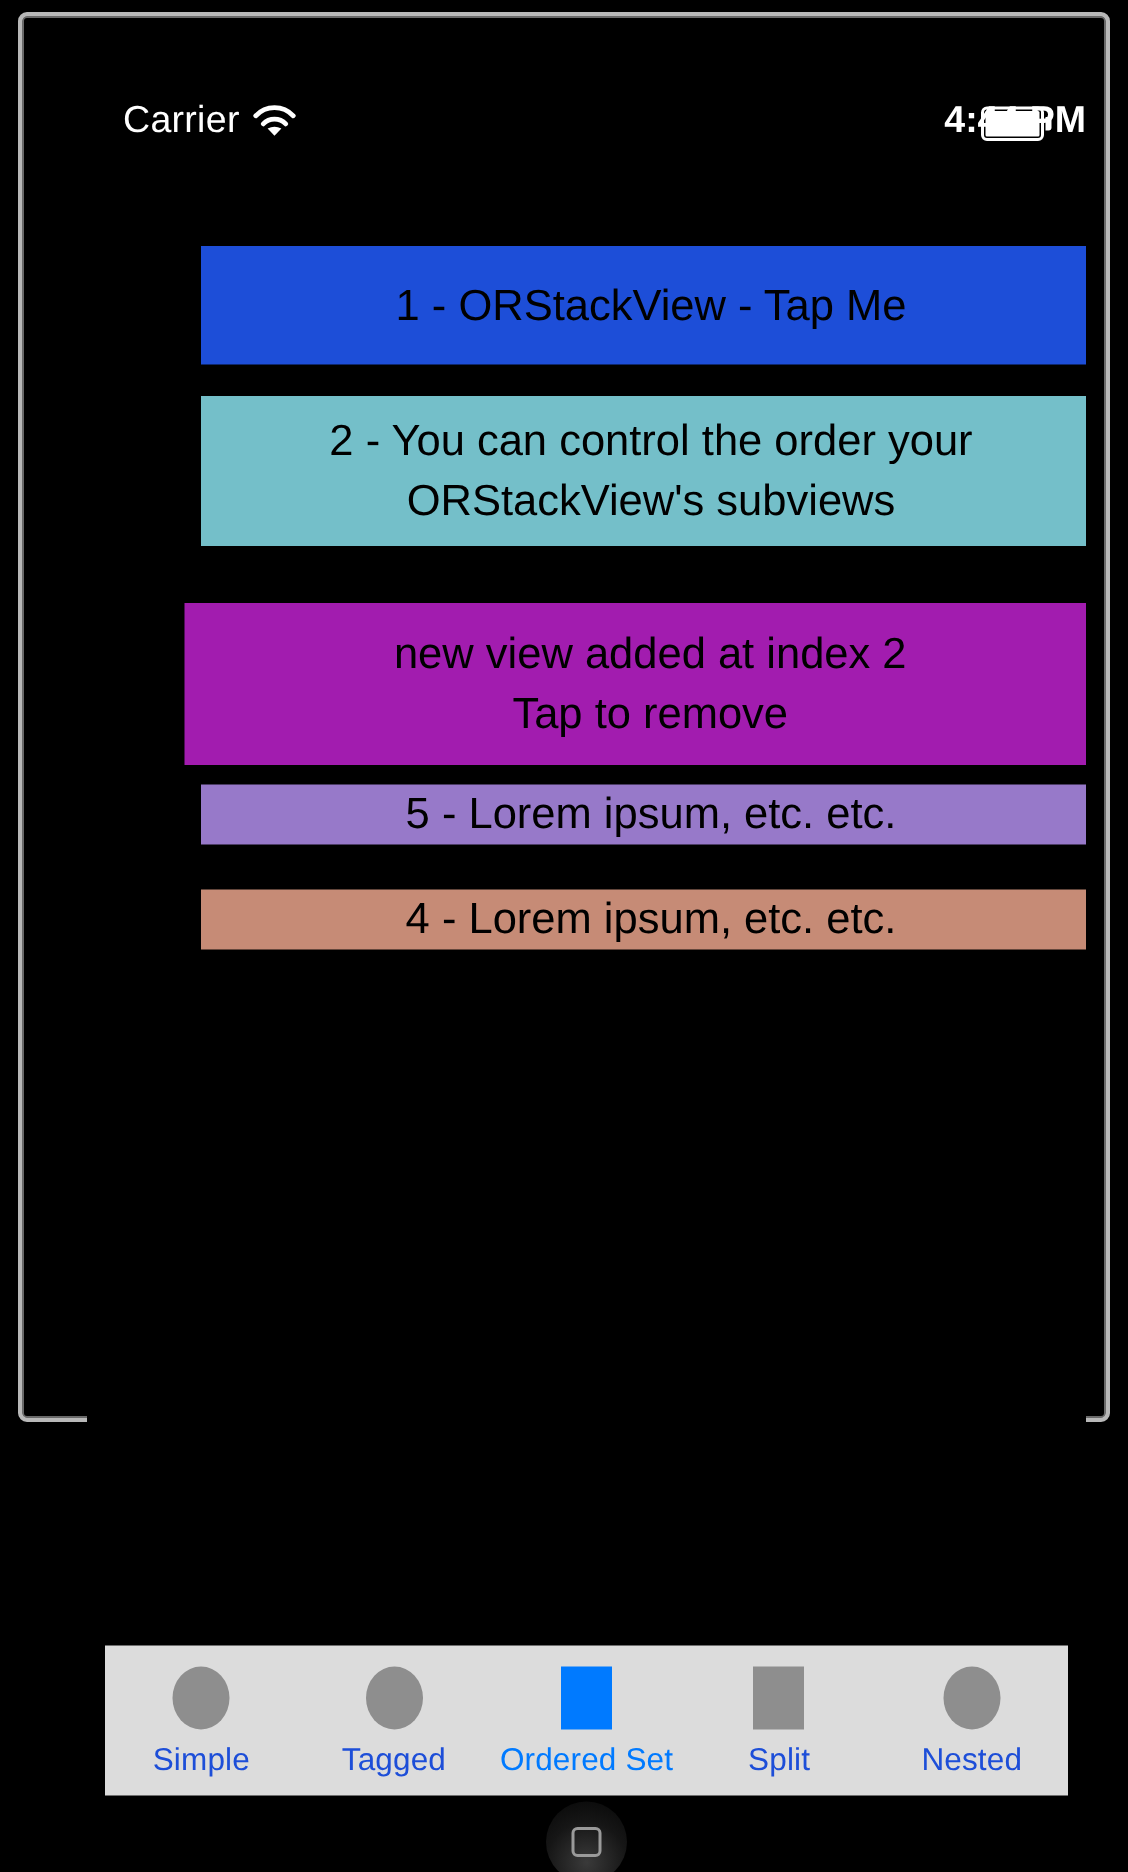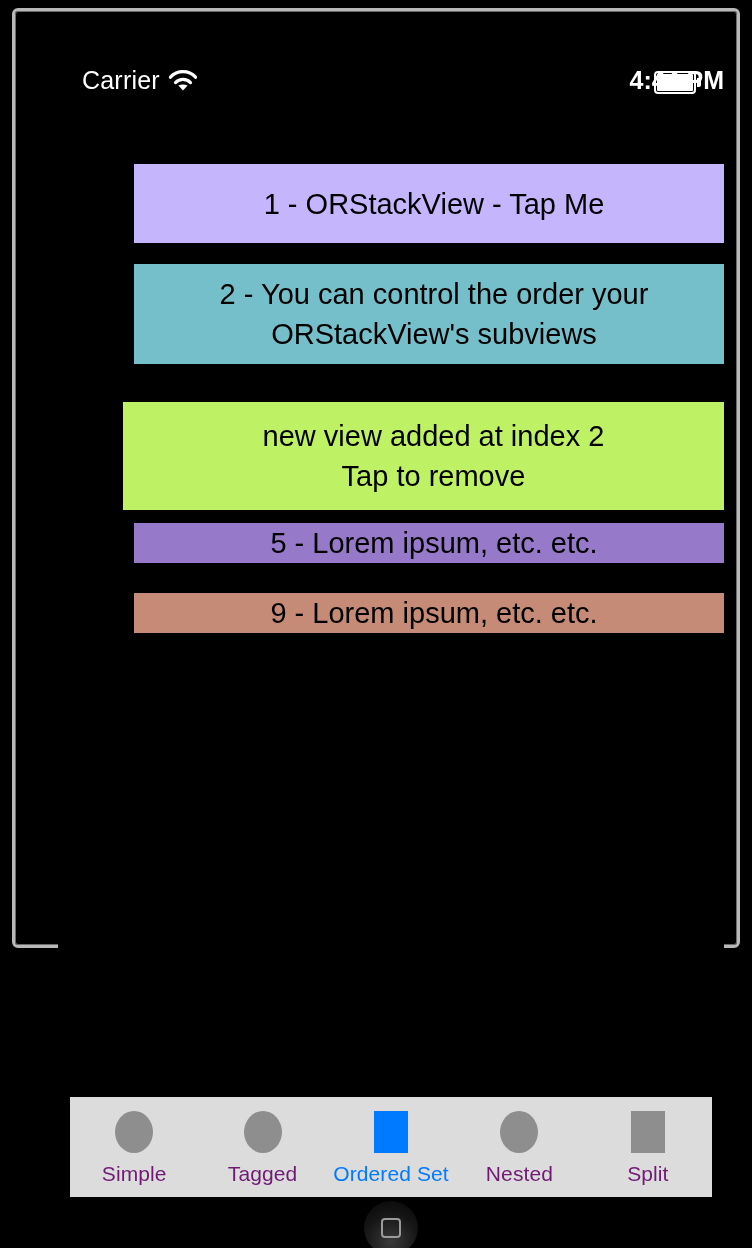--- a/index.html
+++ b/index.html
@@ -168,21 +168,21 @@
     width: 34px;
     height: 42px;
     background: #8e8e8e;
   }
   .tab-item.selected .glyph-square {
     background: #007aff;
   }
   .tab-label {
     margin-top: 9px;
     font-size: 21px;
-    color: #701a75;
+    color: #1d4ed8;
     letter-spacing: 0.1px;
   }
   .tab-item.selected .tab-label {
     color: #007aff;
   }
 
   
   #home-button {
     position: absolute;
     left: 349px;
@@ -224,27 +224,27 @@
       <span id="status-time">4:44 PM</span>
 
       <span id="battery-icon">
         <span id="battery-body"></span>
         <span id="battery-fill"></span>
         <span id="battery-cap"></span>
       </span>
     </div>
 
     <div id="stack-view">
-        <div class="stack-item" style="left: 76px; top: 53px; width: 600px; height: 79px; background: #c4b5fd;">1 - ORStackView - Tap Me</div>
+        <div class="stack-item" style="left: 76px; top: 53px; width: 600px; height: 79px; background: #1d4ed8;">1 - ORStackView - Tap Me</div>
         <div class="stack-item" style="left: 76px; top: 153px; width: 600px; height: 100px; background: rgb(116, 191, 201);">2 - You can control the order your
 ORStackView's subviews</div>
-        <div class="stack-item" style="left: 65px; top: 291px; width: 621px; height: 108px; background: #bef264;">new view added at index 2
+        <div class="stack-item" style="left: 65px; top: 291px; width: 621px; height: 108px; background: #a21caf;">new view added at index 2
 Tap to remove</div>
         <div class="stack-item" style="left: 76px; top: 412px; width: 600px; height: 40px; background: rgb(151, 121, 201);">5 - Lorem ipsum, etc. etc.</div>
-        <div class="stack-item" style="left: 76px; top: 482px; width: 600px; height: 40px; background: rgb(198, 139, 118);">9 - Lorem ipsum, etc. etc.</div>
+        <div class="stack-item" style="left: 76px; top: 482px; width: 600px; height: 40px; background: rgb(198, 139, 118);">4 - Lorem ipsum, etc. etc.</div>
       </div>
 
     <div id="tab-bar">
         <div class="tab-item">
           <div class="tab-icon">
             <div class="glyph-circle"></div>
           </div>
           <div class="tab-label">Simple</div>
         </div>
         <div class="tab-item">
@@ -254,29 +254,29 @@
           <div class="tab-label">Tagged</div>
         </div>
         <div class="tab-item selected">
           <div class="tab-icon">
             <div class="glyph-square"></div>
           </div>
           <div class="tab-label">Ordered Set</div>
         </div>
         <div class="tab-item">
           <div class="tab-icon">
+            <div class="glyph-square"></div>
+          </div>
+          <div class="tab-label">Split</div>
+        </div>
+        <div class="tab-item">
+          <div class="tab-icon">
             <div class="glyph-circle"></div>
           </div>
           <div class="tab-label">Nested</div>
-        </div>
-        <div class="tab-item">
-          <div class="tab-icon">
-            <div class="glyph-square"></div>
-          </div>
-          <div class="tab-label">Split</div>
         </div>
       </div>
 
   </div>
 
   <div id="home-button">
     <span id="home-square"></span>
   </div>
 
 </div>

